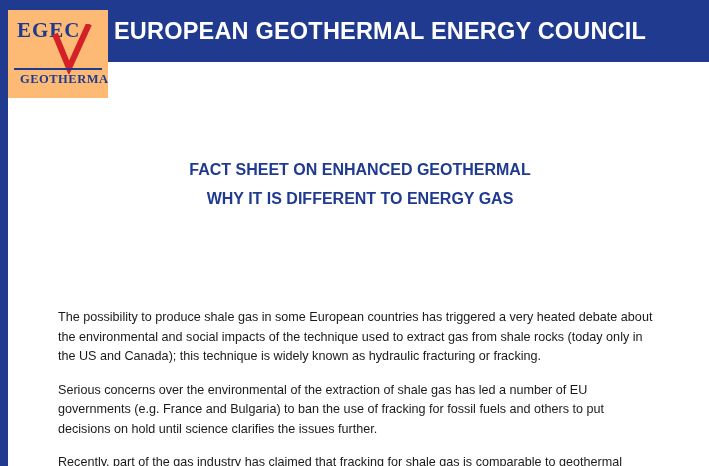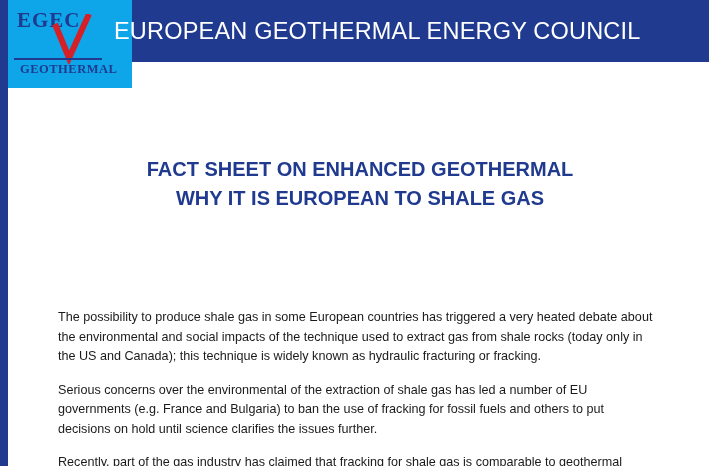--- a/index.html
+++ b/index.html
@@ -24,24 +24,24 @@
     position: absolute;
     left: 0;
     top: 0;
     width: 709px;
     height: 62px;
     background: #1f3a8f;
   }
   .logo-box {
     position: absolute;
     left: 8px;
-    top: 0;
-    width: 124px;
+    top: 10px;
+    width: 100px;
     height: 88px;
-    background: #0ea5e9;
+    background: #fdba74;
     border: none;
     overflow: hidden;
   }
   .logo-inner {
     position: relative;
     width: 100px;
     height: 88px;
   }
   .logo-egec {
     position: absolute;
@@ -77,21 +77,21 @@
     width: 88px;
     height: 2px;
     background: #1f3a8f;
   }
   .header-title {
     position: absolute;
     left: 114px;
     top: 18px;
     color: #ffffff;
     font-size: 23.5px;
-    font-weight: normal;
+    font-weight: bold;
     letter-spacing: 0.2px;
     white-space: nowrap;
     font-family: "Liberation Sans", sans-serif;
   }
   
   .left-rail {
     position: absolute;
     left: 0;
     top: 62px;
     width: 8px;
@@ -99,21 +99,21 @@
     background: #1f3a8f;
   }
   
   .doc-title {
     position: absolute;
     left: 60px;
     top: 155px;
     width: 600px;
     text-align: center;
     color: #1f3a8f;
-    font-size: 20px;
+    font-size: 16px;
     font-weight: bold;
     line-height: 29px;
     font-family: "Liberation Sans", sans-serif;
   }
   .doc-title .line {
     display: block;
   }
   
   .body-text {
     position: absolute;
@@ -149,21 +149,21 @@
       </svg>
       <div class="logo-rule"></div>
       <span class="logo-geothermal">GEOTHERMAL</span>
     </div>
   </div>
 
   <div class="header-title">EUROPEAN GEOTHERMAL ENERGY COUNCIL</div>
 
   <div class="doc-title">
     <span class="line">FACT SHEET ON ENHANCED GEOTHERMAL</span>
-    <span class="line">WHY IT IS EUROPEAN TO SHALE GAS</span>
+    <span class="line">WHY IT IS DIFFERENT TO ENERGY GAS</span>
   </div>
 
   <div class="body-text">
     <p>The possibility to produce shale gas in some European countries has triggered a very heated debate about the environmental and social impacts of the technique used to extract gas from shale rocks (today only in the US and Canada); this technique is widely known as hydraulic fracturing or fracking.</p>
     <p>Serious concerns over the environmental of the extraction of shale gas has led a number of EU governments (e.g. France and Bulgaria) to ban the use of fracking for fossil fuels and others to put decisions on hold until science clarifies the issues further.</p>
     <p>Recently, part of the gas industry has claimed that fracking for shale gas is comparable to geothermal</p>
   </div>
 
 </div>
 

